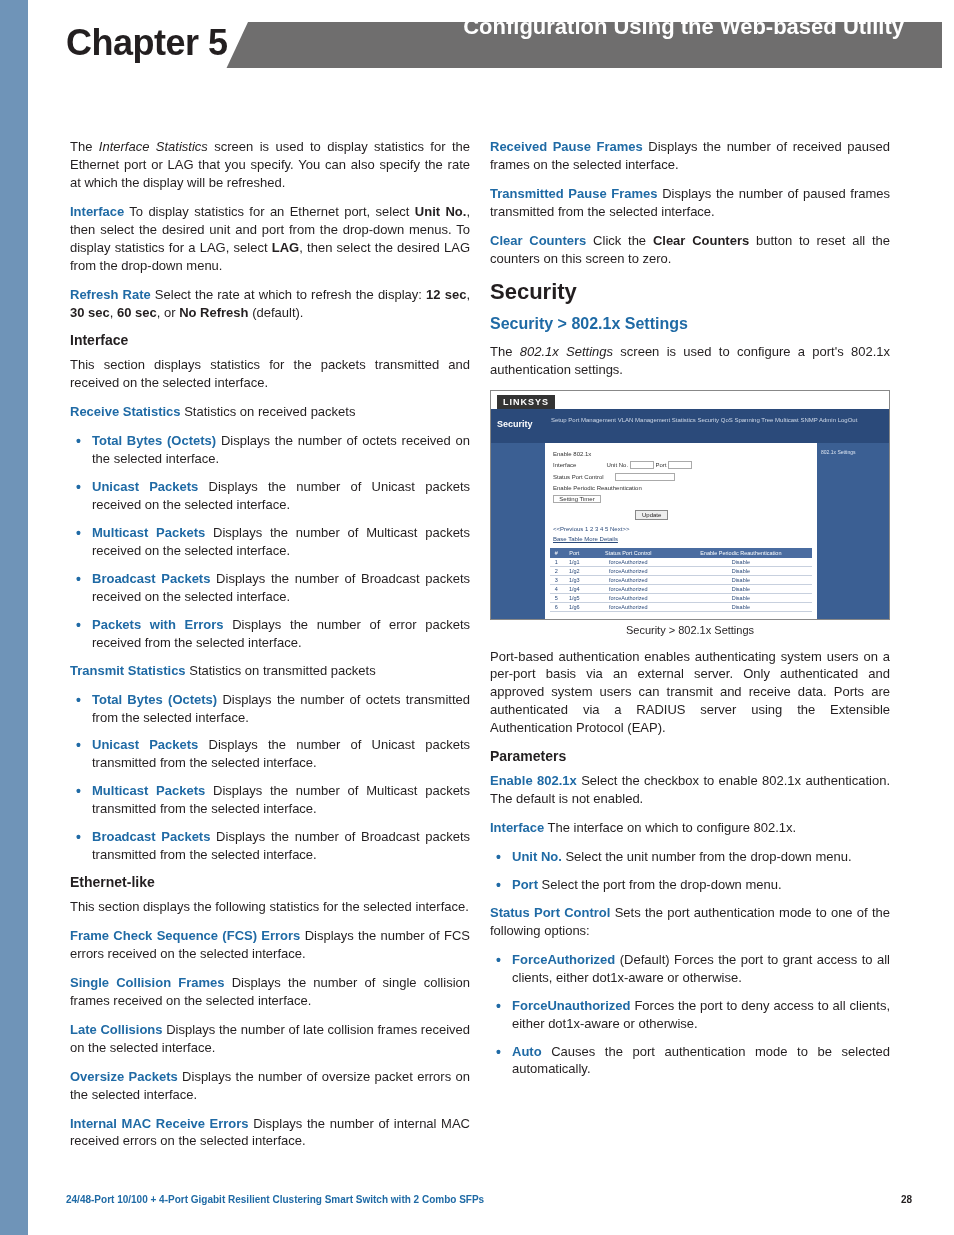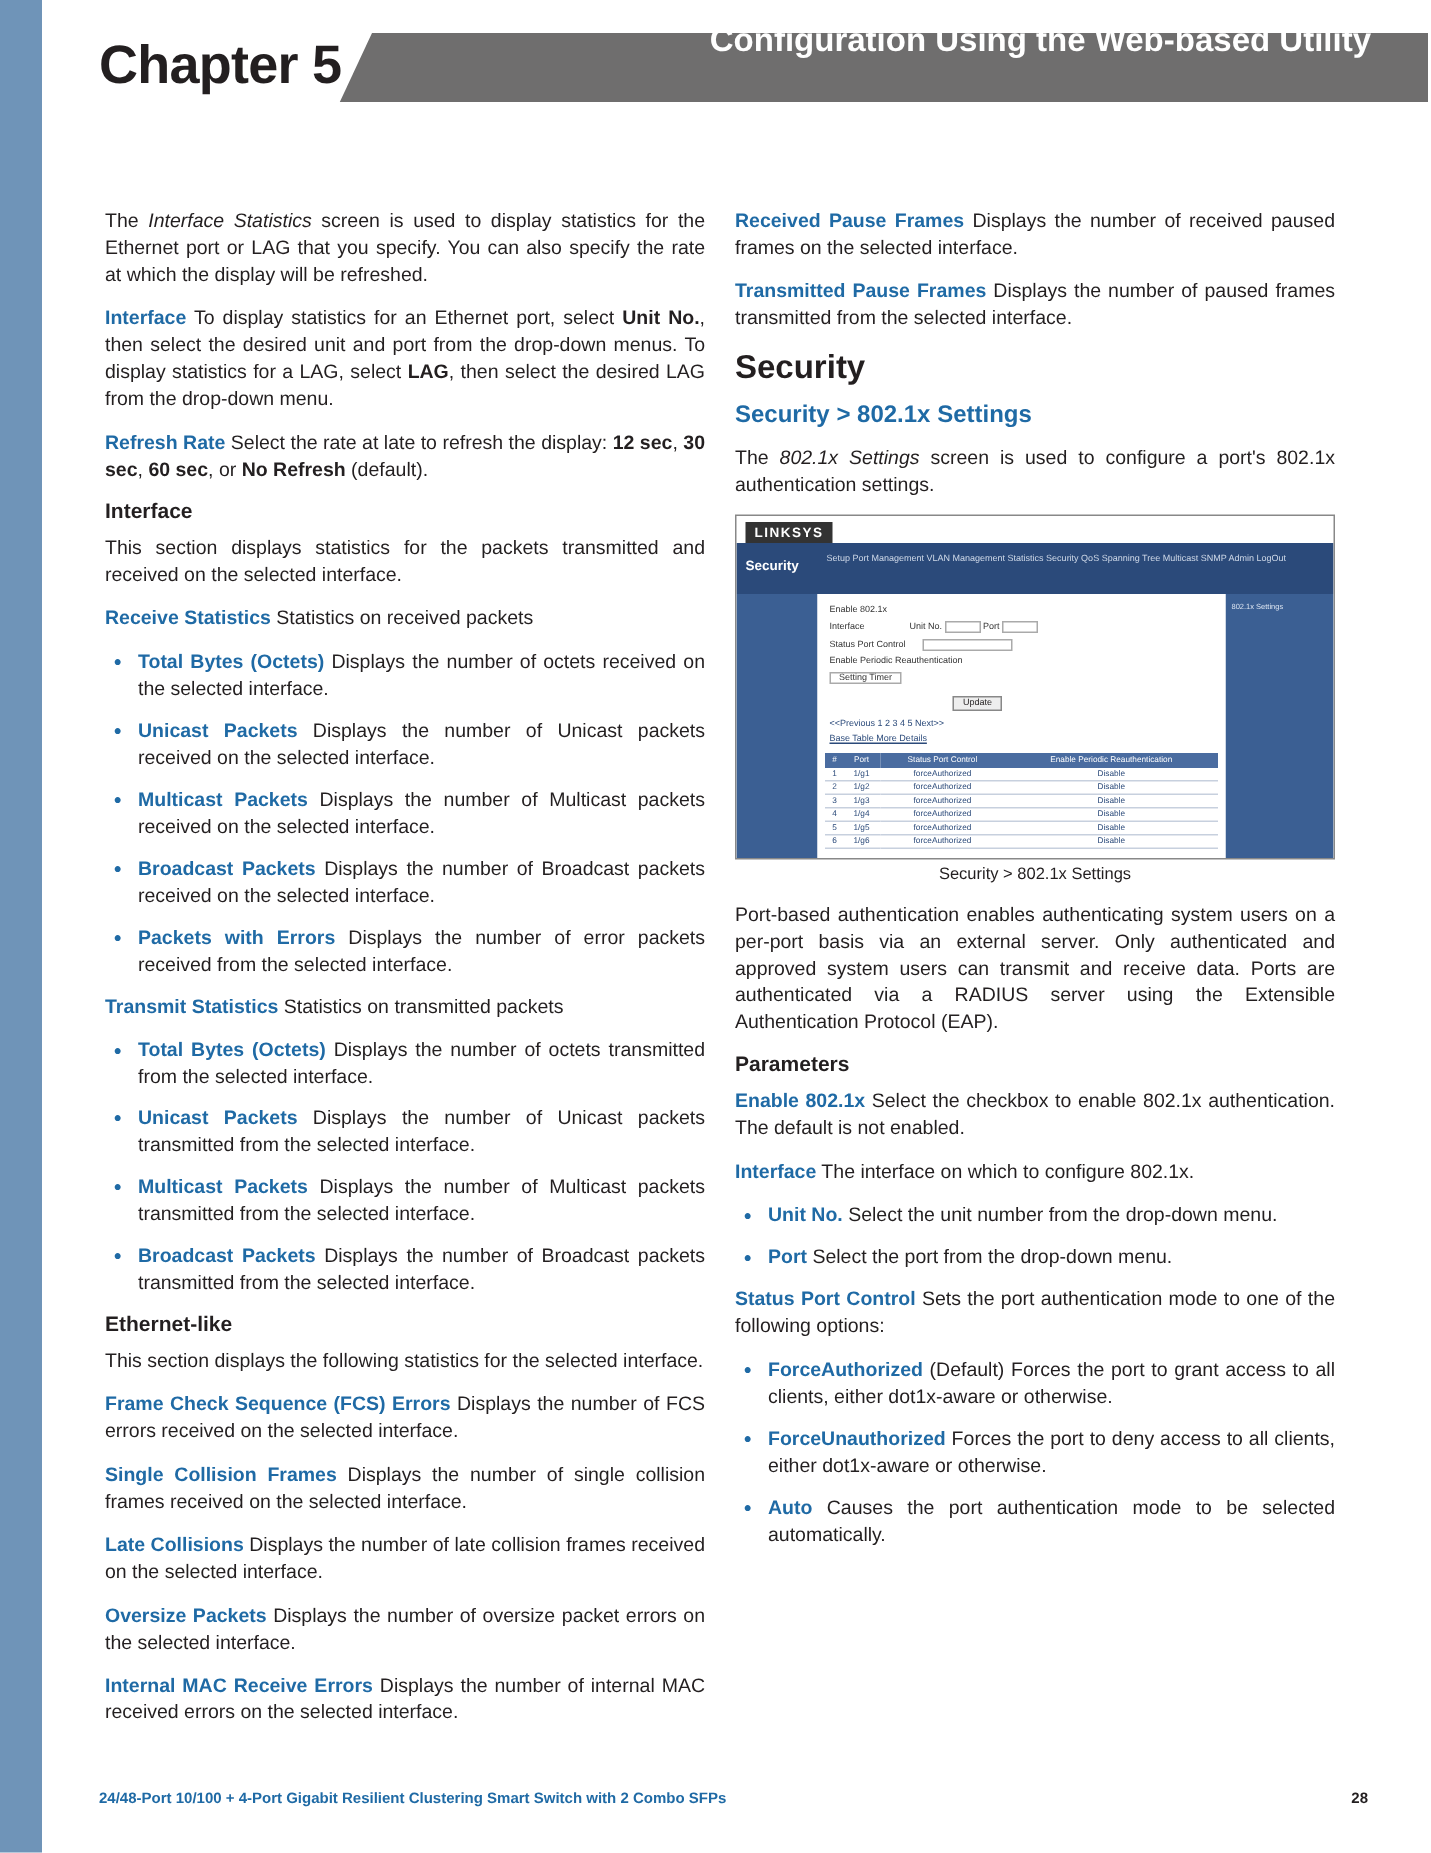--- a/index.html
+++ b/index.html
@@ -14,21 +14,21 @@
   .left-stripe {
     position: absolute;
     left: 0; top: 0;
     width: 28px; height: 1235px;
     background: #6f94b8;
   }
   .page {
     position: relative;
     width: 954px;
     height: 1235px;
-    padding: 0 2px 0 28px;
+    padding: 0 12px 0 28px;
   }
   .header-band {
     position: relative;
     height: 78px;
     margin-top: 0;
   }
   .chapter-title {
     position: absolute;
     left: 38px; top: 22px;
     font-size: 36px;
@@ -245,21 +245,21 @@
 
       <p>
         <span>The </span><span class="italic">Interface Statistics</span><span> screen is used to display statistics for the Ethernet port or LAG that you specify. You can also specify the rate at which the display will be refreshed.</span>
       </p>
 
       <p>
         <span class="blue-bold">Interface</span><span>  To display statistics for an Ethernet port, select </span><span class="bold">Unit No.</span><span>, then select the desired unit and port from the drop-down menus. To display statistics for a LAG, select </span><span class="bold">LAG</span><span>, then select the desired LAG from the drop-down menu.</span>
       </p>
 
       <p>
-        <span class="blue-bold">Refresh Rate</span><span> Select the rate at late to refresh the display: </span><span class="bold">12 sec</span><span>, </span><span class="bold">30 sec</span><span>, </span><span class="bold">60 sec</span><span>, or </span><span class="bold">No Refresh</span><span> (default).</span>
+        <span class="blue-bold">Refresh Rate</span><span> Select the rate at which to refresh the display: </span><span class="bold">12 sec</span><span>, </span><span class="bold">30 sec</span><span>, </span><span class="bold">60 sec</span><span>, or </span><span class="bold">No Refresh</span><span> (default).</span>
       </p>
 
       <h3 class="sub">Interface</h3>
       <p>This section displays statistics for the packets transmitted and received on the selected interface.</p>
 
       <p>
         <span class="blue-bold">Receive Statistics</span><span>  Statistics on received packets</span>
       </p>
 
       <ul class="bullets">
@@ -288,20 +288,21 @@
       <p><span class="blue-bold">Single Collision Frames</span><span>  Displays the number of single collision frames received on the selected interface.</span></p>
       <p><span class="blue-bold">Late Collisions</span><span> Displays the number of late collision frames received on the selected interface.</span></p>
       <p><span class="blue-bold">Oversize Packets</span><span>   Displays the number of oversize packet errors on the selected interface.</span></p>
       <p><span class="blue-bold">Internal MAC Receive Errors</span><span> Displays the number of internal MAC received errors on the selected interface.</span></p>
     </div>
 
     <div class="col">
 
       <p><span class="blue-bold">Received Pause Frames</span><span>   Displays the number of received paused frames on the selected interface.</span></p>
       <p><span class="blue-bold">Transmitted Pause Frames</span><span> Displays the number of paused frames transmitted from the selected interface.</span></p>
+      <p><span class="blue-bold">Clear Counters</span><span>  Click the </span><span class="bold">Clear Counters</span><span> button to reset all the counters on this screen to zero.</span></p>
 
       <h2 class="section">Security</h2>
       <h3 class="blue-section">Security &gt; 802.1x Settings</h3>
 
       <p>
         <span>The </span><span class="italic">802.1x Settings</span><span> screen is used to configure a port's 802.1x authentication settings.</span>
       </p>
 
       <div class="figure">
         <div class="figure-box">

